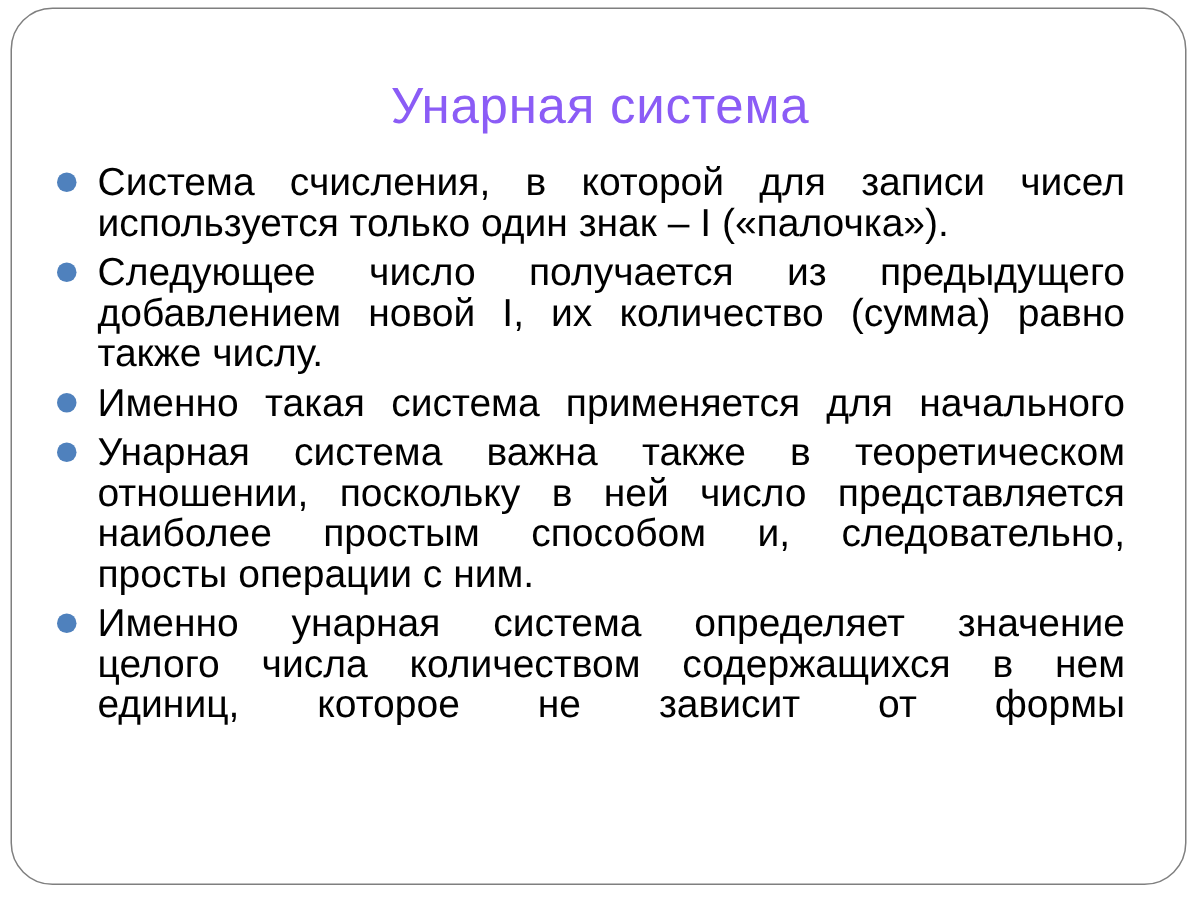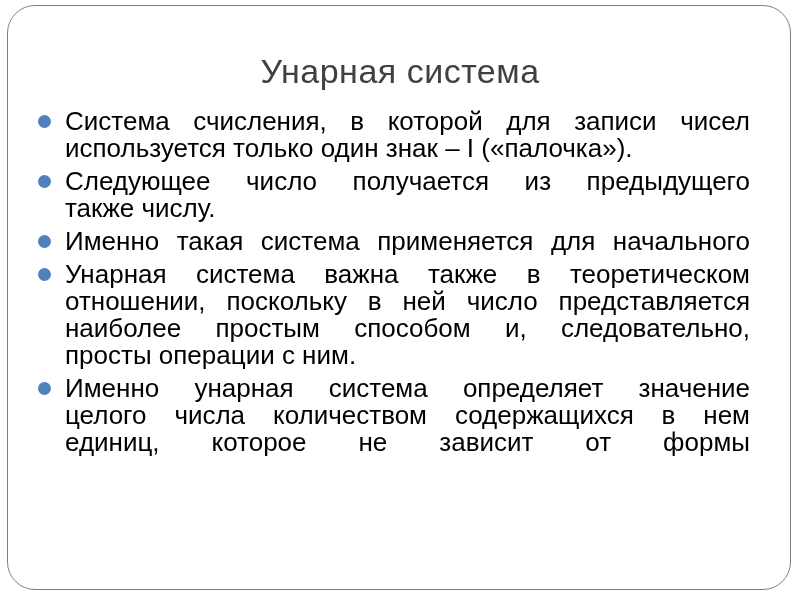--- a/index.html
+++ b/index.html
@@ -23,21 +23,21 @@
     box-sizing: border-box;
   }
   .slide-title {
     position: absolute;
     left: 0;
     top: 52px;
     width: 800px;
     text-align: center;
     font-size: 34px;
     font-weight: normal;
-    color: #404040;
+    color: #8b5cf6;
     margin: 0;
     letter-spacing: 0.5px;
   }
   .bullet-list {
     position: absolute;
     left: 38px;
     top: 108px;
     width: 712px;
   }
   .bullet-item {
@@ -82,20 +82,21 @@
       <span class="dot"></span>
       <div class="bullet-text">
         <div class="line">Система счисления, в которой для записи чисел</div>
         <div class="line last">используется только один знак – I («палочка»).</div>
       </div>
     </div>
     <div class="bullet-item">
       <span class="dot"></span>
       <div class="bullet-text">
         <div class="line">Следующее число получается из предыдущего</div>
+        <div class="line">добавлением новой I, их количество (сумма) равно</div>
         <div class="line last">также числу.</div>
       </div>
     </div>
     <div class="bullet-item">
       <span class="dot"></span>
       <div class="bullet-text">
         <div class="line">Именно такая система применяется для начального</div>
       </div>
     </div>
     <div class="bullet-item">

